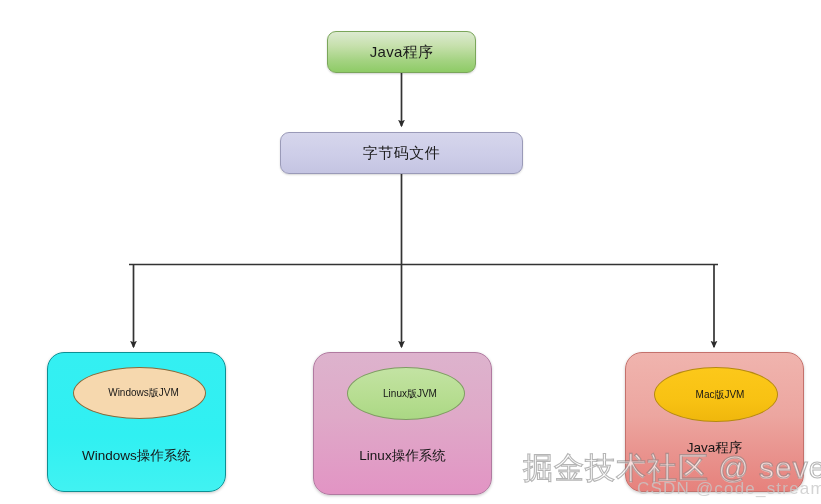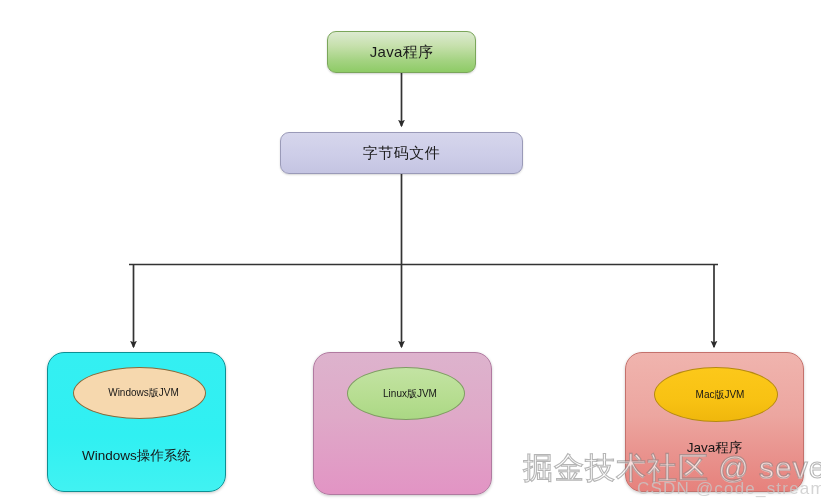--- a/index.html
+++ b/index.html
@@ -205,20 +205,21 @@
     <div class="jvm-ellipse" id="jvm-windows">
       <span class="jvm-label">Windows版JVM</span>
     </div>
     <div class="os-label" id="label-windows">Windows操作系统</div>
   </div>
 
   <div class="node os-box" id="node-linux">
     <div class="jvm-ellipse" id="jvm-linux">
       <span class="jvm-label">Linux版JVM</span>
     </div>
+    <div class="os-label" id="label-linux">Linux操作系统</div>
   </div>
 
   <div class="node os-box" id="node-mac">
     <div class="jvm-ellipse" id="jvm-mac">
       <span class="jvm-label">Mac版JVM</span>
     </div>
     <div class="os-label" id="label-mac">Java程序</div>
   </div>
 
   <div id="watermark-juejin">掘金技术社区 @ seventy</div>

